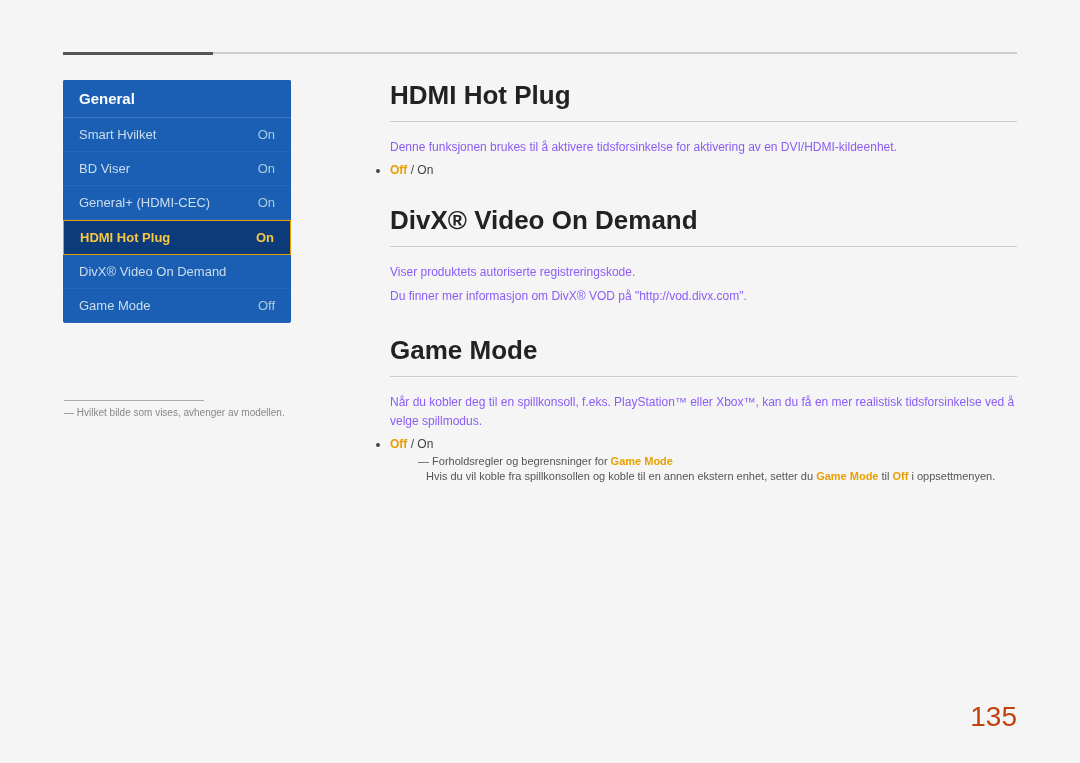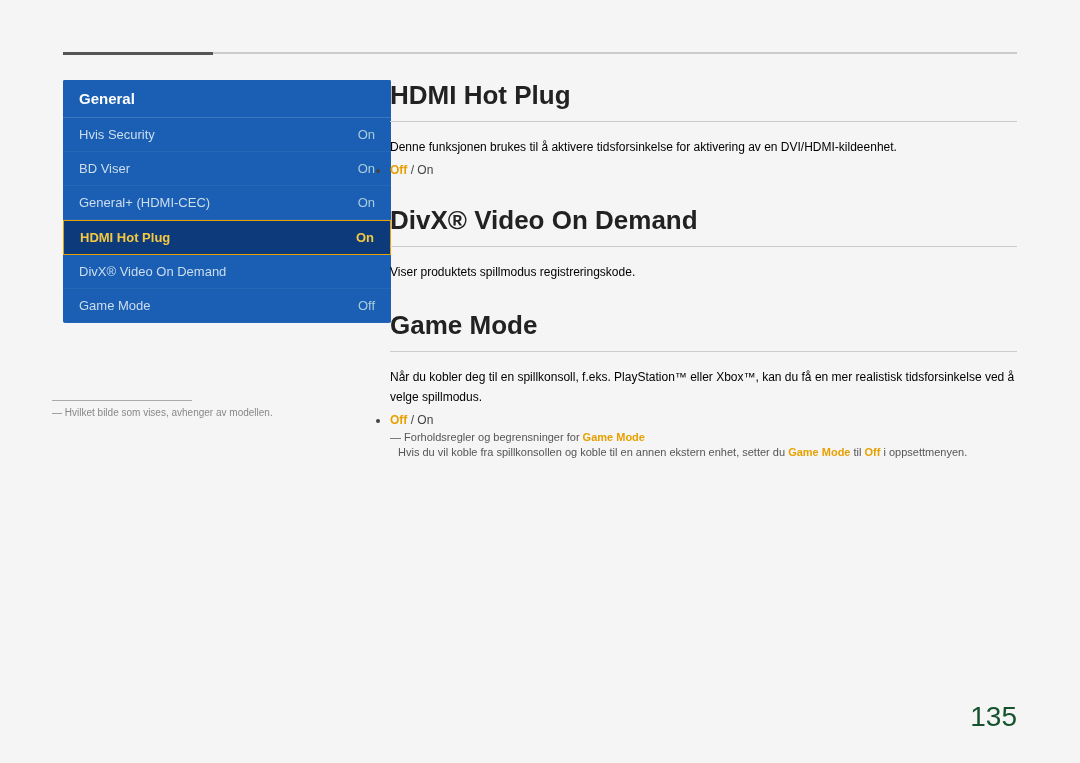--- a/index.html
+++ b/index.html
@@ -27,21 +27,21 @@
       left: 63px;
       width: 150px;
       height: 3px;
       background: #555;
     }
 
     .sidebar {
       position: absolute;
       top: 80px;
       left: 63px;
-      width: 328px;
+      width: 228px;
       background: #1a5fb3;
       border-radius: 2px;
       overflow: hidden;
     }
 
     .sidebar-header {
       background: #1a5fb3;
       color: #fff;
       font-size: 15px;
       font-weight: bold;
@@ -80,21 +80,21 @@
       padding: 9px 16px;
       color: #cde;
       font-size: 13px;
       cursor: pointer;
       border-bottom: 1px solid rgba(255,255,255,0.05);
     }
 
     .footnote {
       position: absolute;
       top: 400px;
-      left: 52px;
+      left: 64px;
       width: 280px;
     }
 
     .footnote-line {
       width: 140px;
       height: 1px;
       background: #aaa;
       margin-bottom: 6px;
     }
 
@@ -116,21 +116,21 @@
 
     .section-title {
       font-size: 26px;
       font-weight: bold;
       color: #222;
       margin-bottom: 10px;
     }
 
     .section-text {
       font-size: 12px;
-      color: #000000;
+      color: #8b5cf6;
       line-height: 1.6;
       margin-bottom: 5px;
     }
 
     .bullet-list {
       margin-top: 6px;
     }
 
     .bullet-item {
       font-size: 12px;
@@ -145,54 +145,55 @@
     }
 
     .bullet-item .on {
       color: #444;
     }
 
     .note-dash {
       font-size: 11px;
       color: #555;
       margin-top: 4px;
+      margin-left: 28px;
     }
 
     .bold-orange {
       color: #e8a000;
       font-weight: bold;
     }
 
     .page-number {
       position: absolute;
       bottom: 30px;
       right: 63px;
       font-size: 28px;
-      color: #14532d;
+      color: #c2410c;
       font-weight: 300;
     }
 
     .divider-line {
       width: 100%;
       height: 1px;
       background: #ccc;
       margin-bottom: 16px;
     }
   </style>
 </head>
 <body>
 
 <div class="top-bar"></div>
 <div class="top-bar-accent"></div>
 
 <div class="sidebar">
   <div class="sidebar-header">General</div>
 
   <div class="sidebar-item">
-    <span>Hvis Security</span>
+    <span>Smart Hvilket</span>
     <span class="item-value">On</span>
   </div>
 
   <div class="sidebar-item">
     <span>BD Viser</span>
     <span class="item-value">On</span>
   </div>
 
   <div class="sidebar-item">
     <span>General+ (HDMI-CEC)</span>
@@ -232,21 +233,22 @@
         <span class="off">Off</span>
         <span> / </span>
         <span class="on">On</span>
       </li>
     </ul>
   </div>
 
   <div class="section">
     <div class="section-title">DivX® Video On Demand</div>
     <div class="divider-line"></div>
-    <p class="section-text">Viser produktets spillmodus registreringskode.</p>
+    <p class="section-text">Viser produktets autoriserte registreringskode.</p>
+    <p class="section-text">Du finner mer informasjon om DivX® VOD på "http://vod.divx.com".</p>
   </div>
 
   <div class="section">
     <div class="section-title">Game Mode</div>
     <div class="divider-line"></div>
     <p class="section-text">Når du kobler deg til en spillkonsoll, f.eks. PlayStation™ eller Xbox™, kan du få en mer realistisk tidsforsinkelse ved å velge spillmodus.</p>
     <ul class="bullet-list">
       <li class="bullet-item">
         <span class="off">Off</span>
         <span> / </span>

